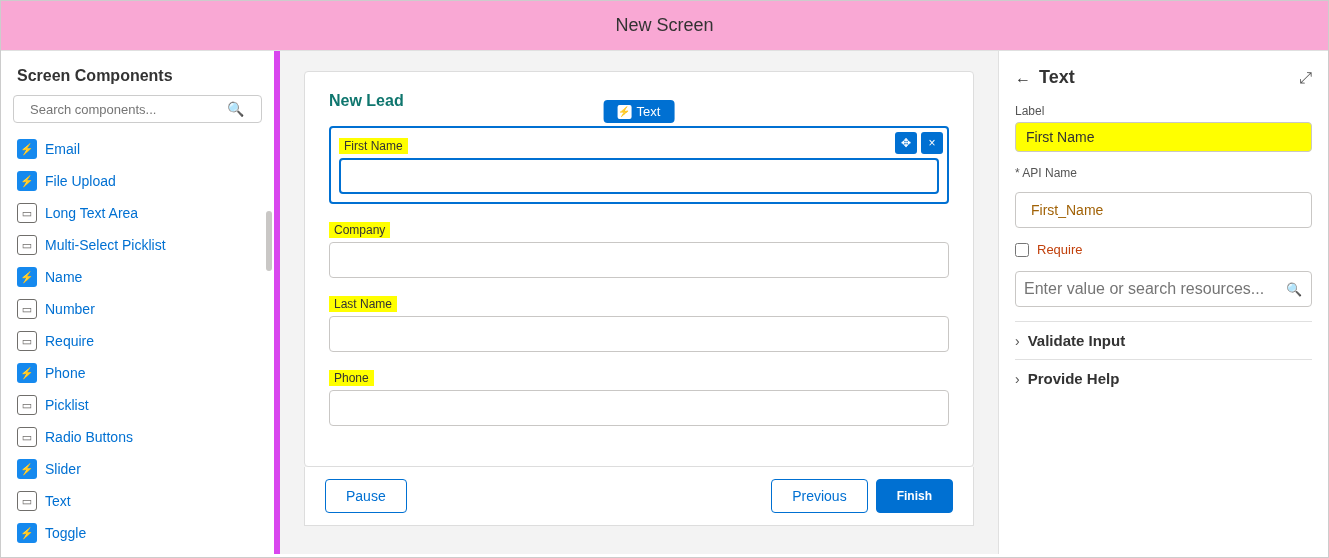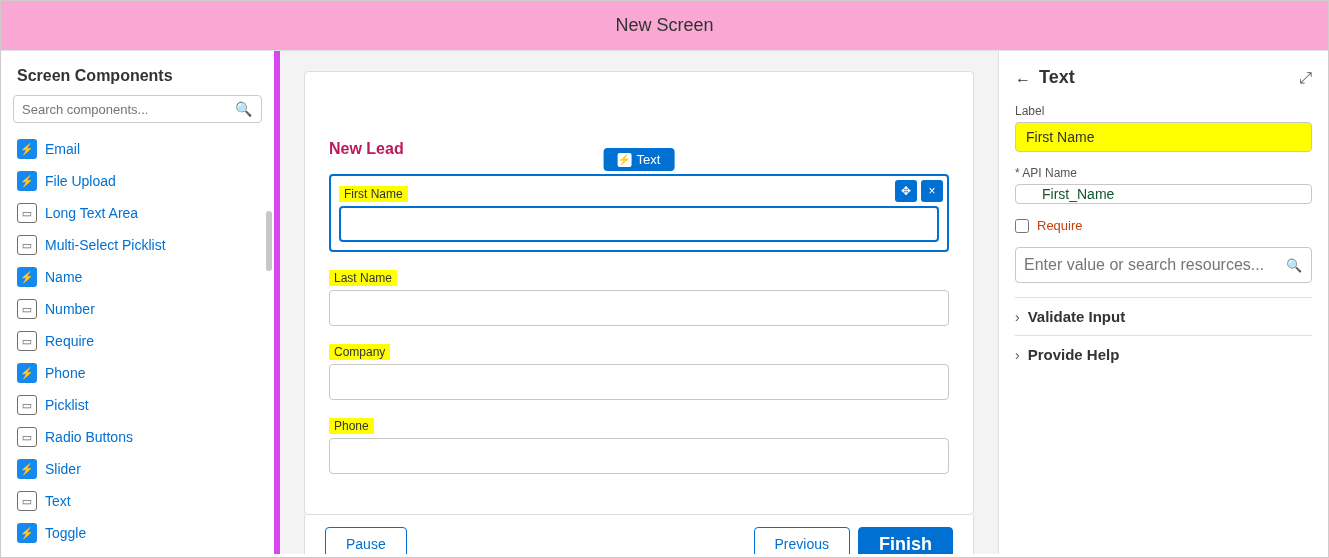--- a/index.html
+++ b/index.html
@@ -40,21 +40,21 @@
       font-weight: 600;
       color: #333;
       padding: 16px 16px 10px 16px;
     }
     .search-bar {
       display: flex;
       align-items: center;
       margin: 0 12px 10px 12px;
       border: 1px solid #ccc;
       border-radius: 4px;
-      padding: 5px 8px;
+      padding: 5px 16px;
       background: #fff;
     }
     .search-bar input {
       border: none;
       outline: none;
       flex: 1;
       font-size: 13px;
       color: #555;
     }
     .search-icon-svg {
@@ -122,23 +122,22 @@
       border: 1px solid #ddd;
       border-radius: 4px;
       width: 100%;
       max-width: 670px;
       padding: 20px 24px 24px 24px;
       position: relative;
     }
     .canvas-card-title {
       font-size: 16px;
       font-weight: 600;
-      color: #be185d;
+      color: #0f766e;
       margin-bottom: 16px;
-      margin-top: 48px;
     }
 
     
     .text-badge {
       position: absolute;
       top: -16px;
       left: 50%;
       transform: translateX(-50%);
       background: #0070d2;
       color: #fff;
@@ -238,21 +237,21 @@
       border-radius: 4px;
       font-size: 14px;
       cursor: pointer;
     }
     .btn-finish {
       background: #0070d2;
       border: 1px solid #0070d2;
       color: #fff;
       padding: 2px 20px;
       border-radius: 4px;
-      font-size: 18px;
+      font-size: 12px;
       cursor: pointer;
       font-weight: 600;
     }
 
     
     .right-panel {
       width: 330px;
       border-left: 1px solid #e0e0e0;
       background: #fff;
       padding: 16px;
@@ -289,31 +288,31 @@
     }
     .panel-label {
       font-size: 12px;
       color: #555;
       margin-bottom: 4px;
       display: block;
     }
     .panel-required {
       font-size: 12px;
       color: #555;
-      margin-bottom: 4px;
+      margin-bottom: 12px;
       display: block;
     }
     .panel-input {
       width: 100%;
-      height: 20px;
+      height: 36px;
       border: 1px solid #c9c7c5;
       border-radius: 4px;
-      padding: 0 26px;
-      font-size: 14px;
-      color: #14532d;
+      padding: 0 15px;
+      font-size: 14px;
+      color: #a16207;
       outline: none;
     }
     .panel-input-yellow {
       background: #ffff00;
       border: 1px solid #c9c7c5;
       border-radius: 4px;
       padding: 6px 10px;
       font-size: 14px;
       color: #333;
       width: 100%;
@@ -441,22 +440,22 @@
         <div class="canvas-card-title">New Lead</div>
 
         <div id="canvas-fields">
             <div class="field-group-selected" style="position: relative;"><div class="text-badge" style="position: absolute; top: -28px; left: 50%; transform: translateX(-50%); background: rgb(0, 112, 210); color: rgb(255, 255, 255); font-size: 13px; padding: 4px 14px; border-radius: 4px; display: flex; align-items: center; gap: 5px; white-space: nowrap;">
                 <span style="background:#fff;color:#0070d2;border-radius:2px;width:14px;height:14px;font-size:10px;display:flex;align-items:center;justify-content:center;font-weight:bold;">⚡</span>
                 <span>Text</span>
               </div><div class="field-action-icons">
                 <span class="field-action-icon">✥</span>
                 <span class="field-action-icon">×</span>
               </div><div class="field-label-badge">First Name</div><input type="text" class="field-input" style=""></div>
+            <div class="field-group"><div class="field-label-badge">Company</div><input type="text" class="field-input" style=""></div>
             <div class="field-group"><div class="field-label-badge">Last Name</div><input type="text" class="field-input" style=""></div>
-            <div class="field-group"><div class="field-label-badge">Company</div><input type="text" class="field-input" style=""></div>
             <div class="field-group"><div class="field-label-badge">Phone</div><input type="text" class="field-input" style=""></div>
           </div>
       </div>
       <div class="canvas-footer">
         <button class="btn-pause">Pause</button>
         <div class="btn-group-right">
           <button class="btn-previous">Previous</button>
           <button class="btn-finish">Finish</button>
         </div>
       </div>

